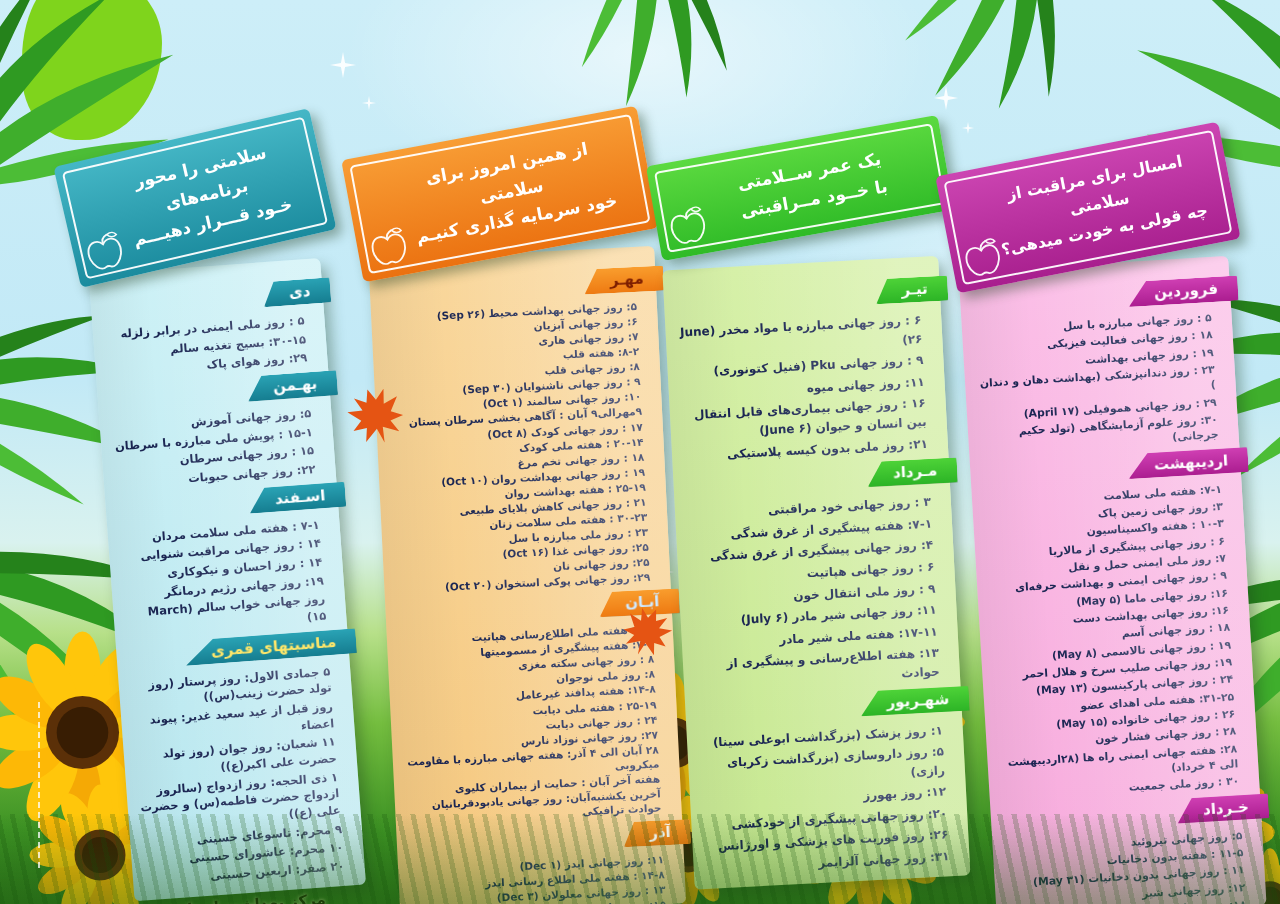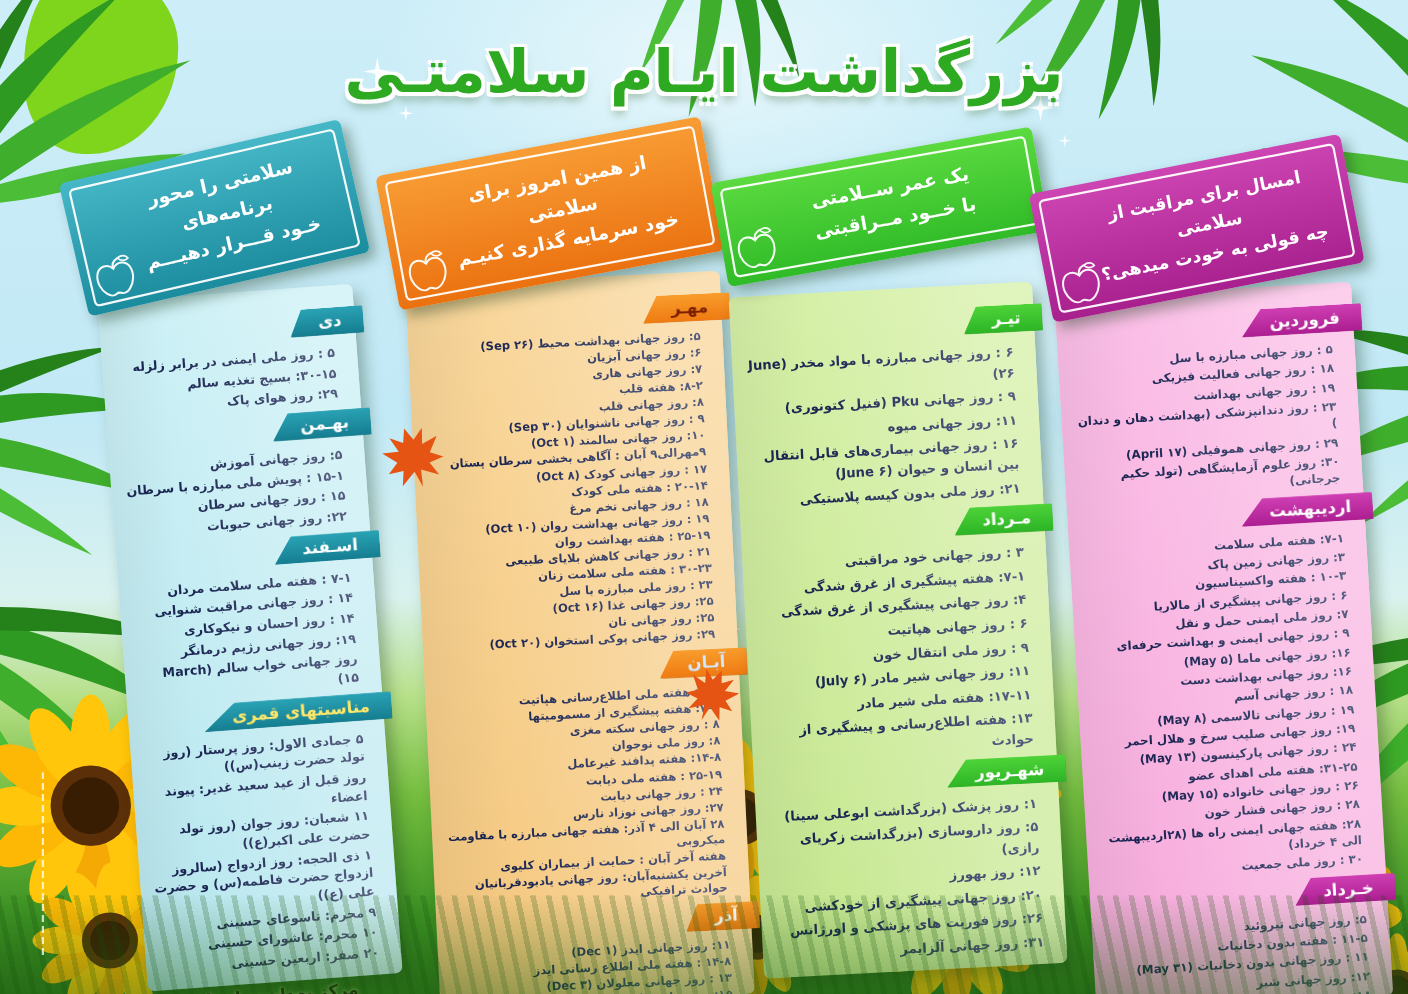--- a/index.html
+++ b/index.html
@@ -150,21 +150,20 @@
     </svg>
 
   <div class="sparkle" style="left:330px;top:52px;width:26px;height:26px;"></div>
   <div class="sparkle" style="left:362px;top:96px;width:14px;height:14px;"></div>
   <div class="sparkle" style="left:934px;top:86px;width:24px;height:24px;"></div>
   <div class="sparkle" style="left:962px;top:122px;width:12px;height:12px;"></div>
   <div class="sparkle" style="left:640px;top:300px;width:18px;height:18px;"></div>
   <div class="sparkle" style="left:660px;top:565px;width:14px;height:14px;"></div>
   <div class="sparkle" style="left:898px;top:528px;width:12px;height:12px;"></div>
 
-  <div class="title">بزرگداشت ایـام سلامتـی</div>
 
   <svg class="decor z-back" style="left:-25px;top:625px;width:215px;height:215px">
       <use href="#sunflower"></use>
     </svg>
   <svg class="decor z-back" style="left:25px;top:780px;width:150px;height:150px">
       <use href="#sunflower"></use>
     </svg>
   <svg class="decor z-back" style="left:128px;top:688px;width:100px;height:100px">
       <use href="#sunflower"></use>
     </svg>

